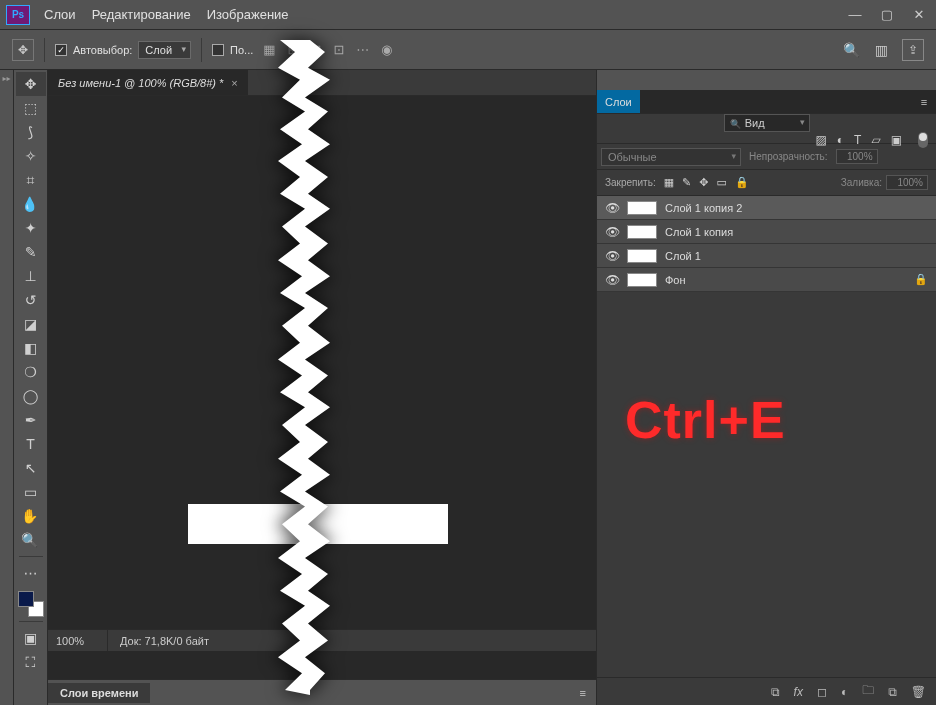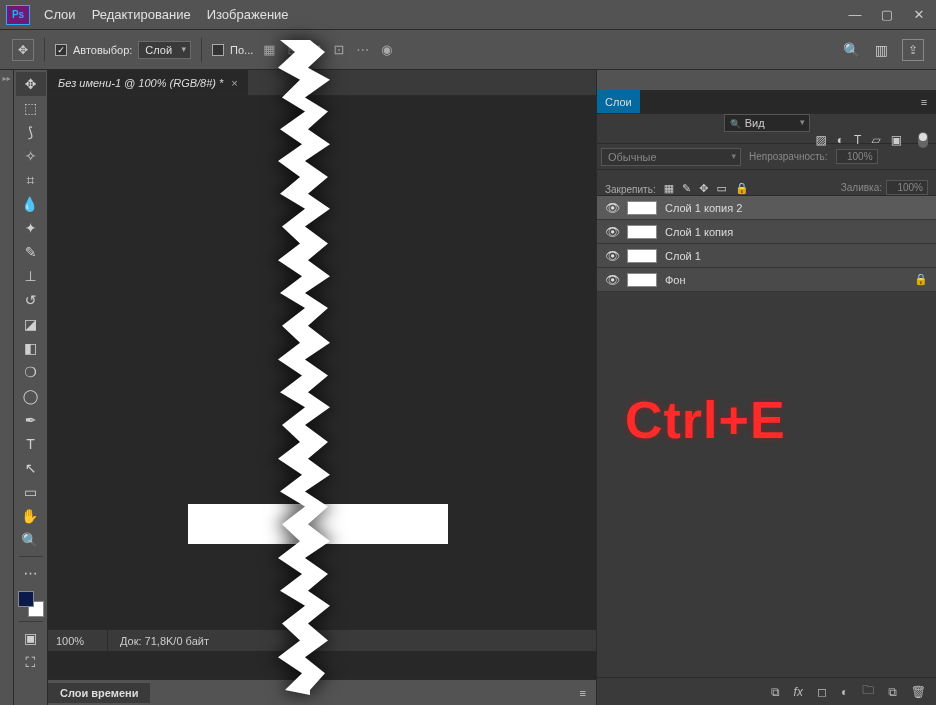--- a/index.html
+++ b/index.html
@@ -66,21 +66,21 @@
   .filter-sel::before { content: "🔍"; font-size: 9px; margin-right: 3px; opacity: .6;}
   .filter-sel::after { content: "▾"; position: absolute; right: 4px; font-size: 9px; color: #888; }
   .filter-icons { display: flex; gap: 10px; margin-left: auto; color: #ccc; font-size: 12px; align-items:center;}
   .filter-toggle { width: 10px; height: 16px; background: #666; border-radius: 5px; position: relative; margin-left: 6px; }
   .filter-toggle::after { content: ""; position: absolute; top: 1px; left: 1px; width: 8px; height: 8px; background: #ddd; border-radius: 50%; }
   .blend-row { height: 26px; display: flex; align-items: center; padding: 0 4px; gap: 8px; border-bottom: 1px solid #2a2a2a; }
   .blend-sel { flex: 1; background: #333; border: 1px solid #555; padding: 2px 18px 2px 6px; font-size: 11px; color: #888; position: relative; max-width: 140px; }
   .blend-sel::after { content: "▾"; position: absolute; right: 4px; font-size: 9px; color: #777; }
   .opacity-label { color: #888; font-size: 10px; }
   .opacity-field { width: 42px; background: #333; border: 1px solid #555; padding: 1px 4px; font-size: 10px; color: #888; text-align: right; }
-  .lock-row { height: 26px; display: flex; align-items: flex-end; padding: 0 8px; gap: 8px; border-bottom: 1px solid #2a2a2a; font-size: 10px; color: #aaa; }
+  .lock-row { height: 26px; display: flex; align-items: center; padding: 0 8px; gap: 8px; border-bottom: 1px solid #2a2a2a; font-size: 10px; color: #aaa; }
   .lock-icons { display: flex; gap: 8px; color: #ccc; font-size: 11px; }
   .fill-group { margin-left: auto; display: flex; align-items: center; gap: 4px; }
   .layers-list { flex: 1; overflow: auto; }
   .layer-row { height: 24px; display: flex; align-items: center; padding: 0 8px; gap: 8px; border-bottom: 1px solid #353535; font-size: 11px; color: #ddd; background:#4a4a4a;}
   .layer-row.selected { background: #5a5a5a; }
   .eye { width: 14px; color: #ddd; font-size: 12px; }
   .thumb { width: 30px; height: 14px; background: #fff; border: 1px solid #888; }
   .lock { margin-left: auto; color: #bbb; font-size: 11px; }
   .layers-footer { height: 28px; border-top: 1px solid #2a2a2a; display: flex; align-items: center; justify-content: flex-end; padding: 0 10px; gap: 14px; color: #bbb; font-size: 12px; }
 

